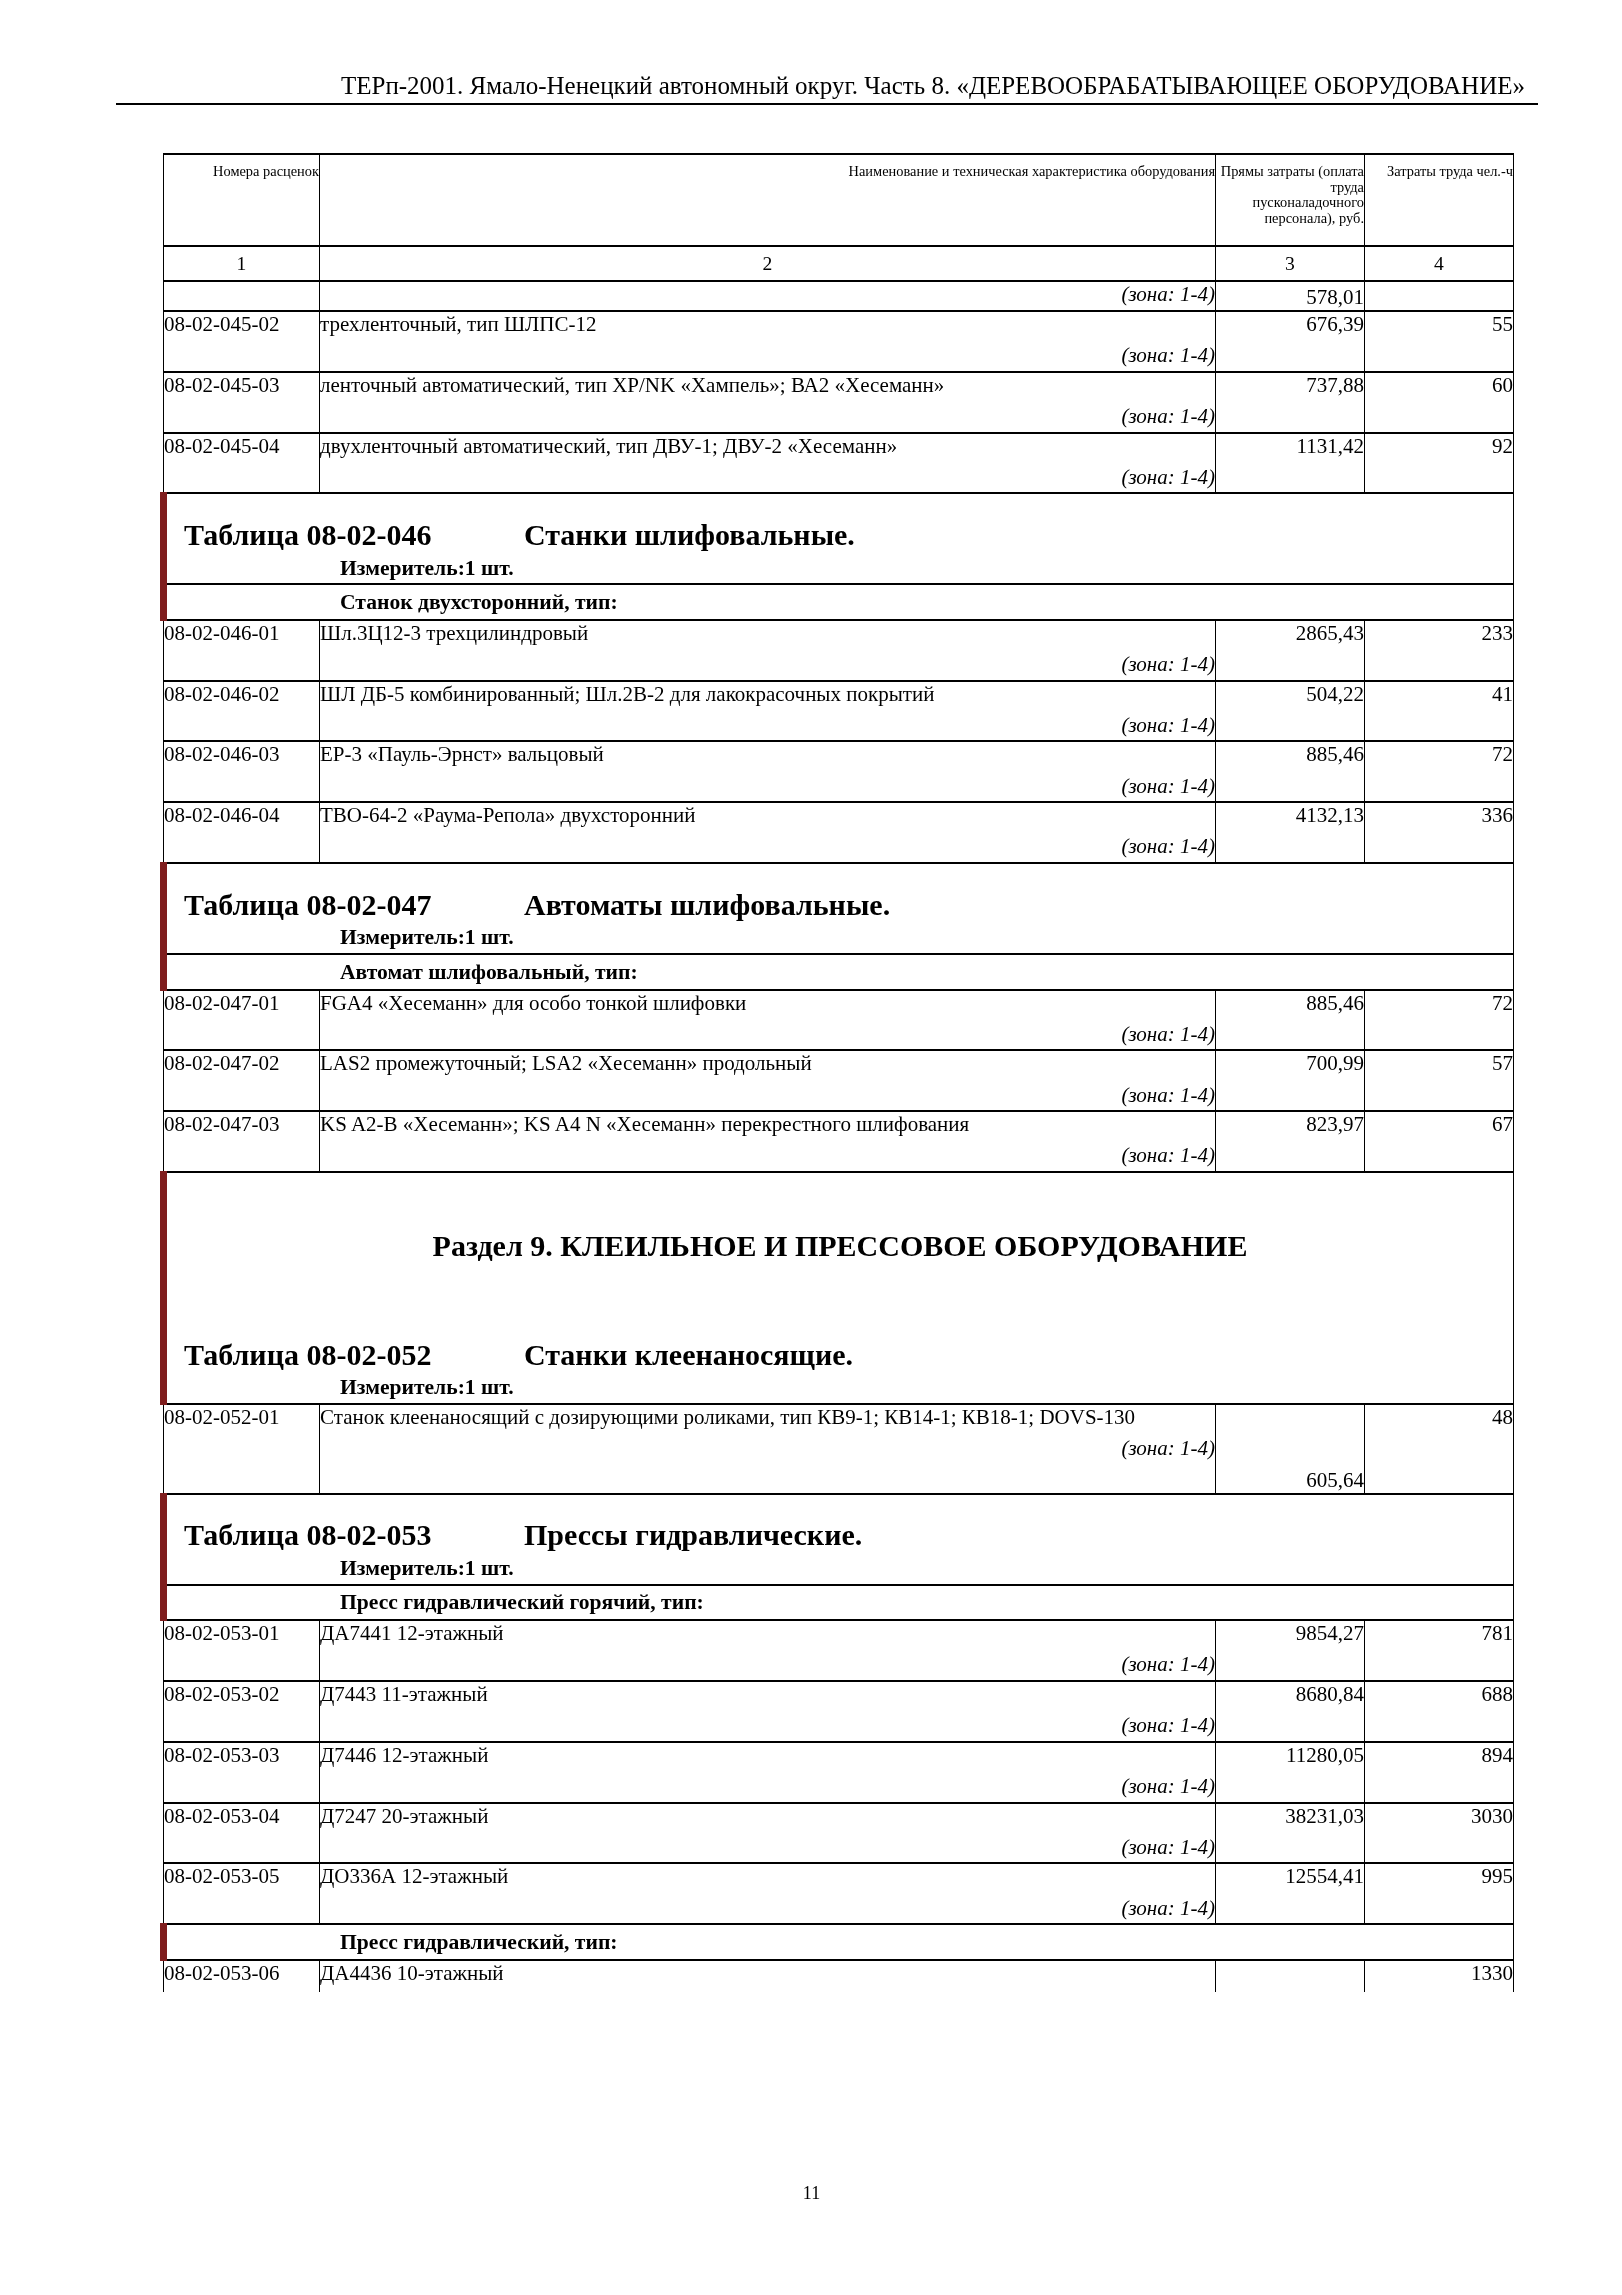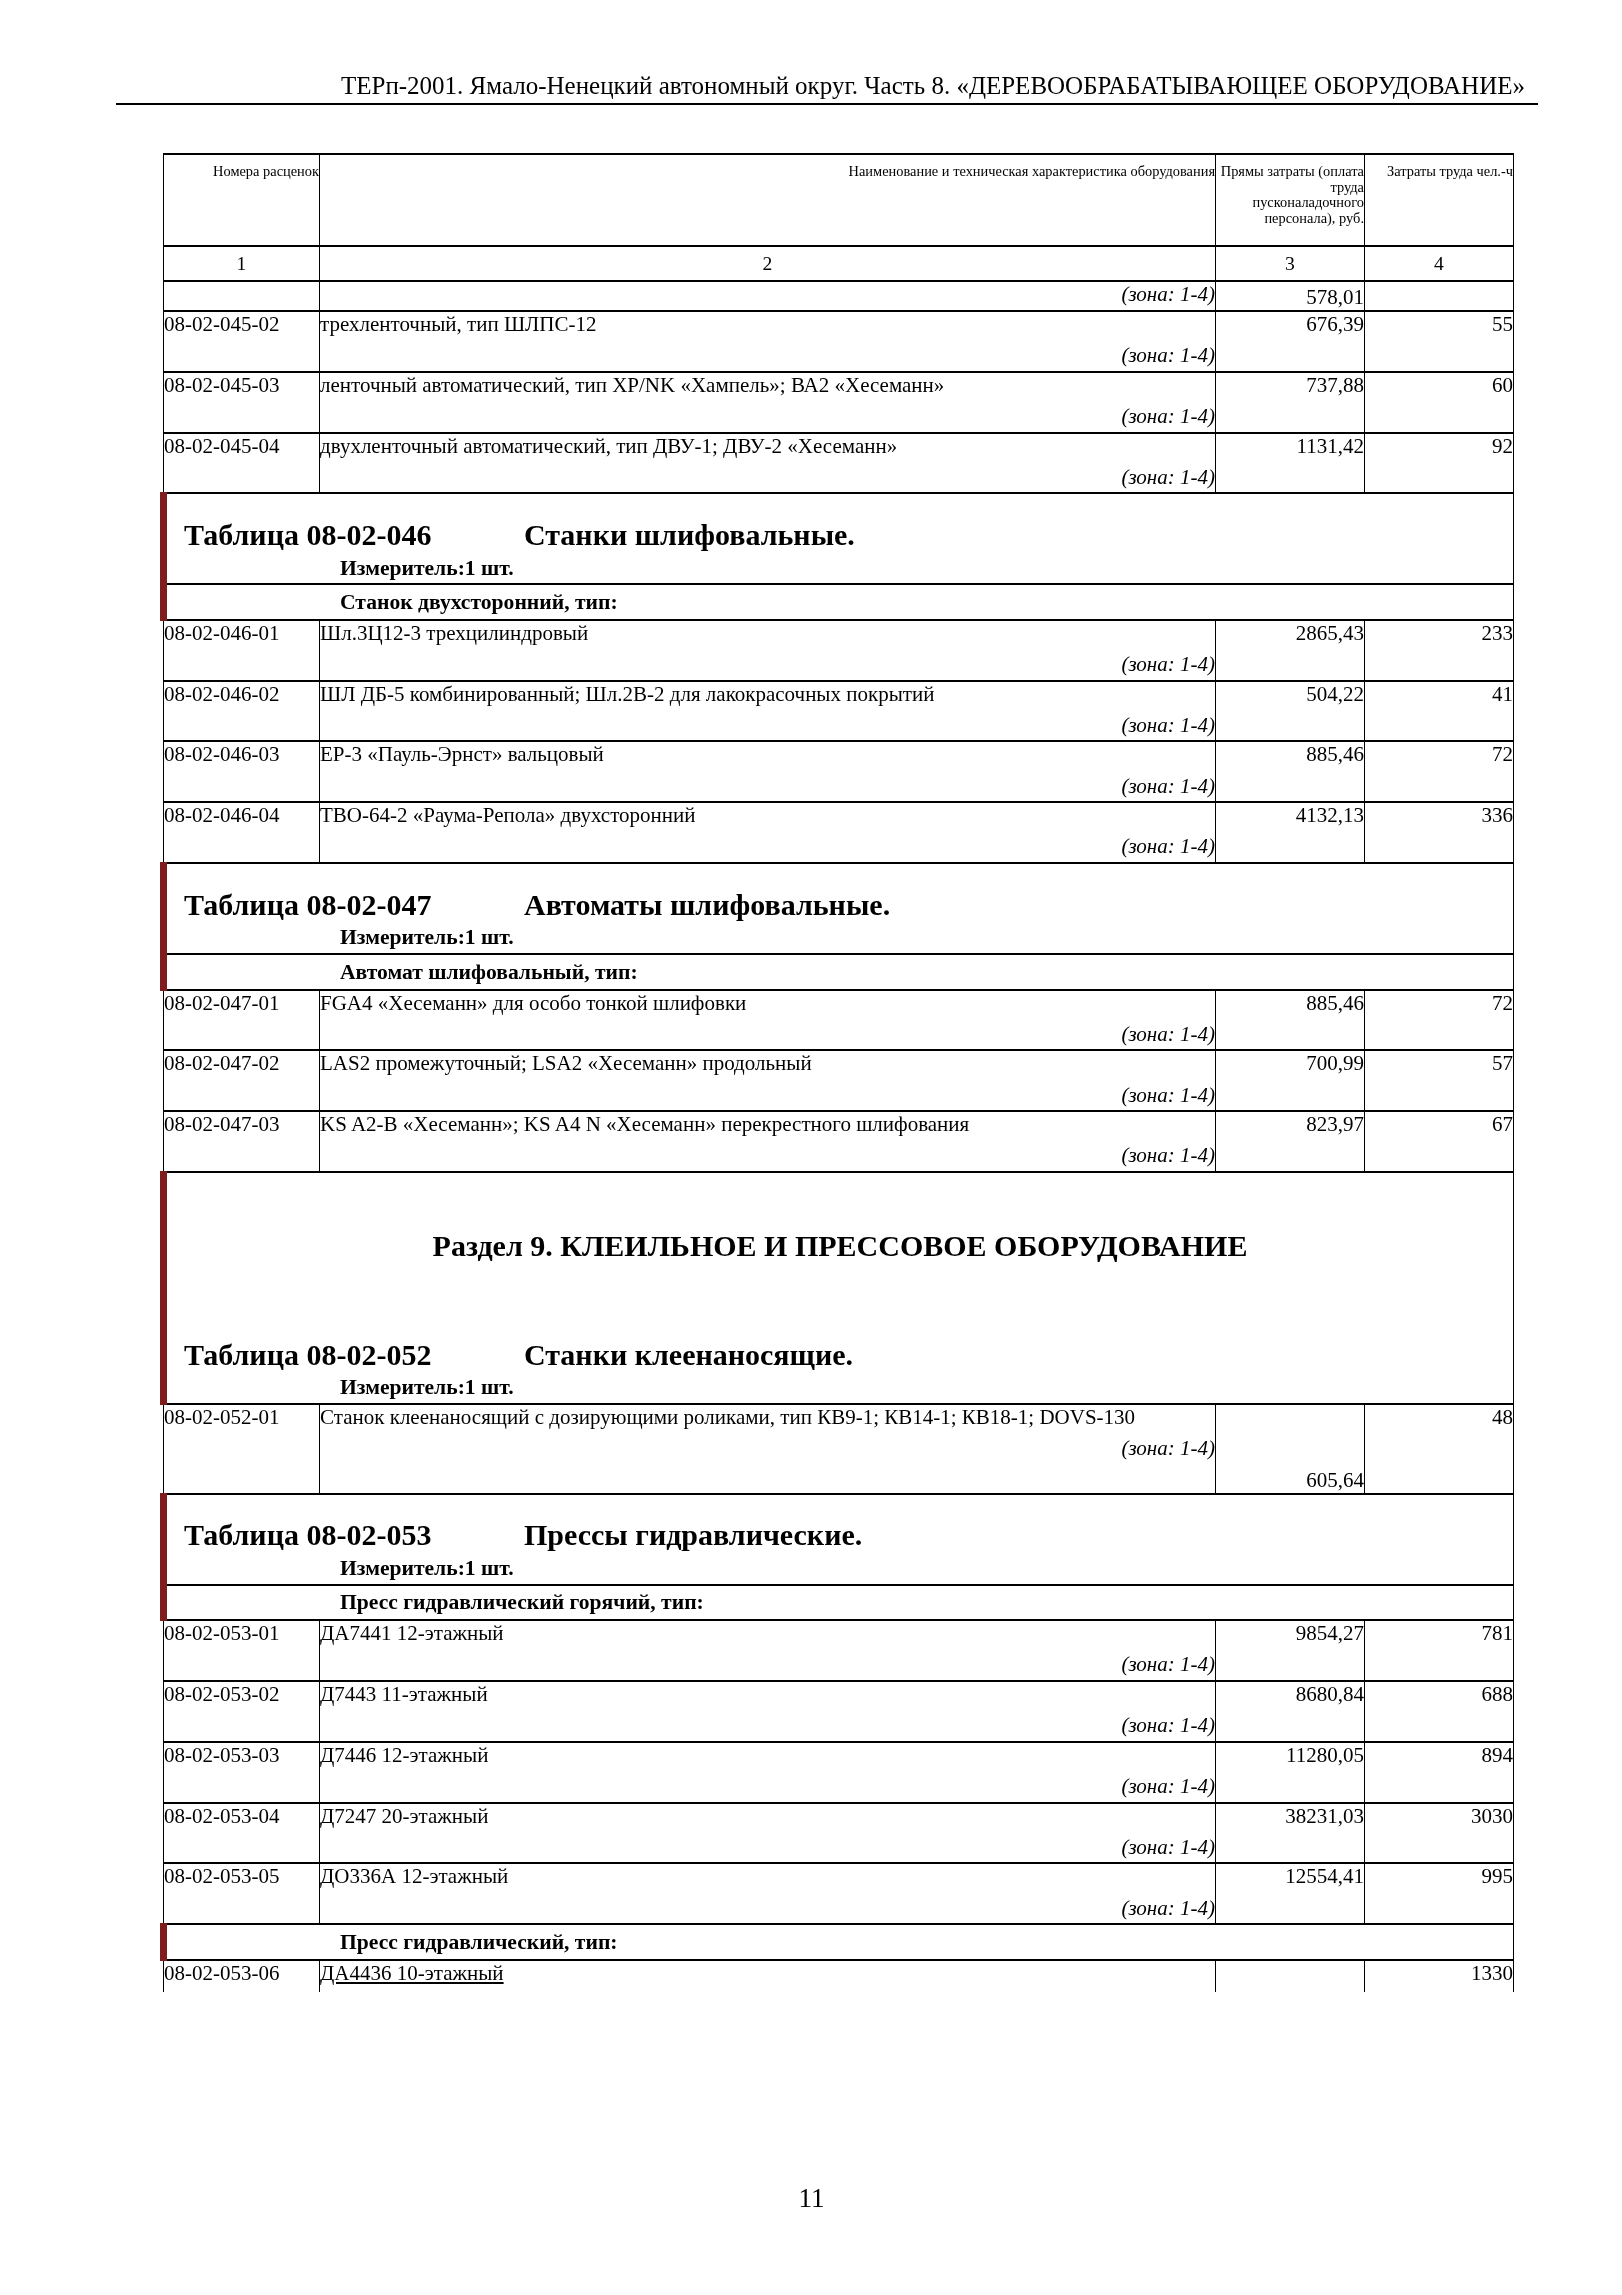--- a/index.html
+++ b/index.html
@@ -21,21 +21,21 @@
   .price{text-align:right;padding-right:10.5px;padding-top:37px;}
   .price.solo{padding-top:3px;}
   .labor{text-align:right;padding:5.2px 9.2px 0 0;}
   tr.item td.desc .justify{text-align:justify;text-align-last:left;}
   tr.titlerow td{border-left:7px solid #7f1d1d;border-right:1px solid #000;}
   .tbl-title{font-weight:bold;font-size:30px;line-height:34px;padding:23.6px 0 0 17px;white-space:nowrap;}
   .tbl-title .num{display:inline-block;width:340px;}
   .measure{font-weight:bold;font-size:21.6px;line-height:26px;padding:2.6px 0 2.6px 173px;}
   .subhead{font-weight:bold;font-size:21.6px;line-height:26px;padding:3.9px 0 3.9px 173px;}
   .section{font-weight:bold;font-size:30px;text-align:center;padding:56px 0 0 0;height:85px;}
-  .page-num{position:absolute;left:0;right:0;top:2183px;text-align:center;font-size:27px;}
+  .page-num{position:absolute;left:0;right:0;top:2183px;text-align:center;font-size:18px;}
 </style>
 </head>
 <body>
 
 <div class="run-head">ТЕРп-2001. Ямало-Ненецкий автономный округ. Часть 8. «ДЕРЕВООБРАБАТЫВАЮЩЕЕ ОБОРУДОВАНИЕ»</div>
 <div class="run-rule"></div>
 
 <table class="doc">
   <colgroup>
       <col class="c1">
@@ -252,21 +252,21 @@
         <td class="price">12554,41</td>
         <td class="labor">995</td>
       </tr>
       <tr class="titlerow thick-top">
         <td colspan="4">
           <div class="subhead">Пресс гидравлический, тип:</div>
         </td>
       </tr>
       <tr class="item thick-top">
         <td class="code">08-02-053-06</td>
-        <td class="desc" style="padding-bottom: 5.2px; text-decoration: underline;">
+        <td class="desc" style="padding-bottom: 5.2px;">
           <div class="line1">ДА4436 10-этажный</div>
         </td>
         <td class="price"></td>
         <td class="labor">1330</td>
       </tr>
     </tbody>
 </table>
 
 <div class="page-num">11</div>
 

